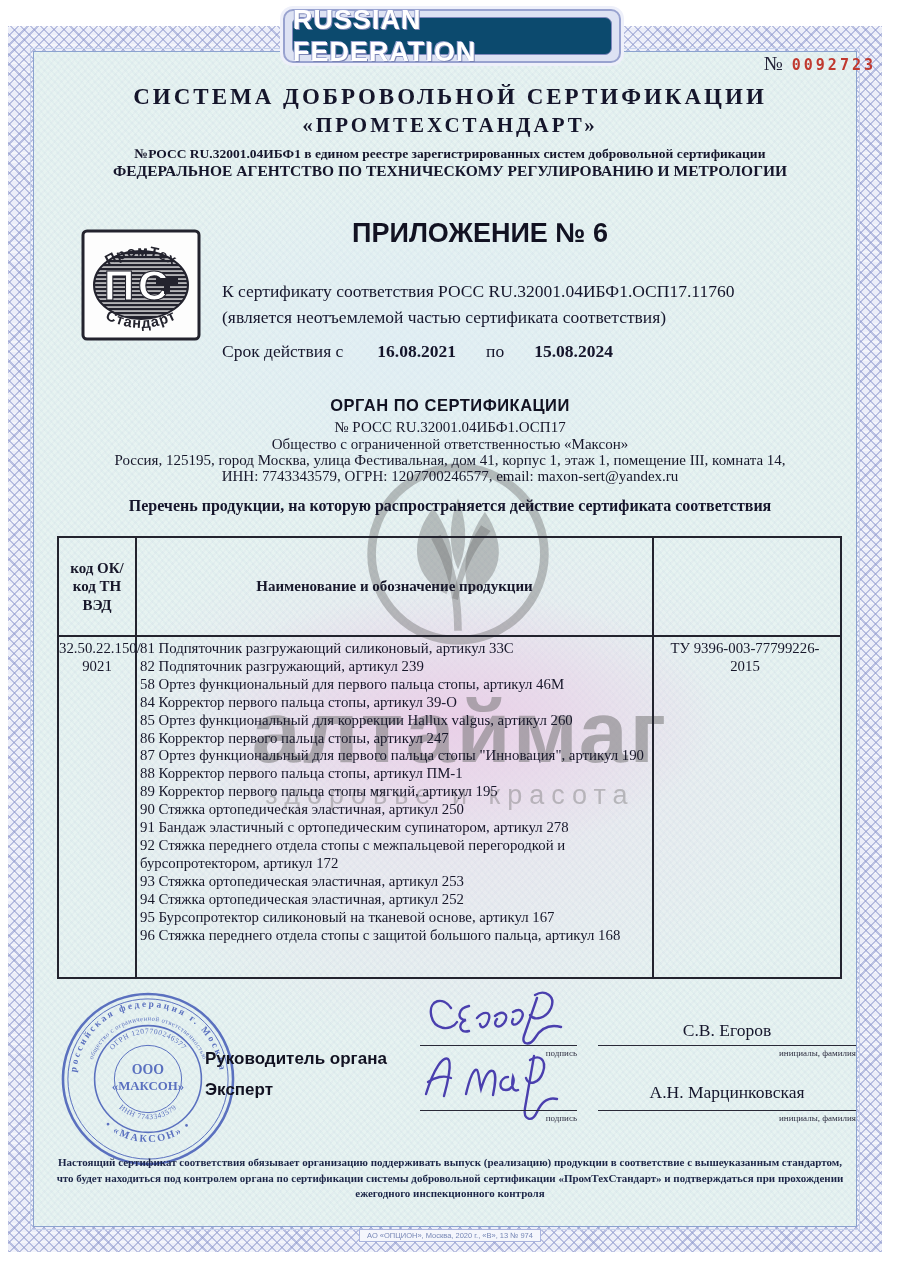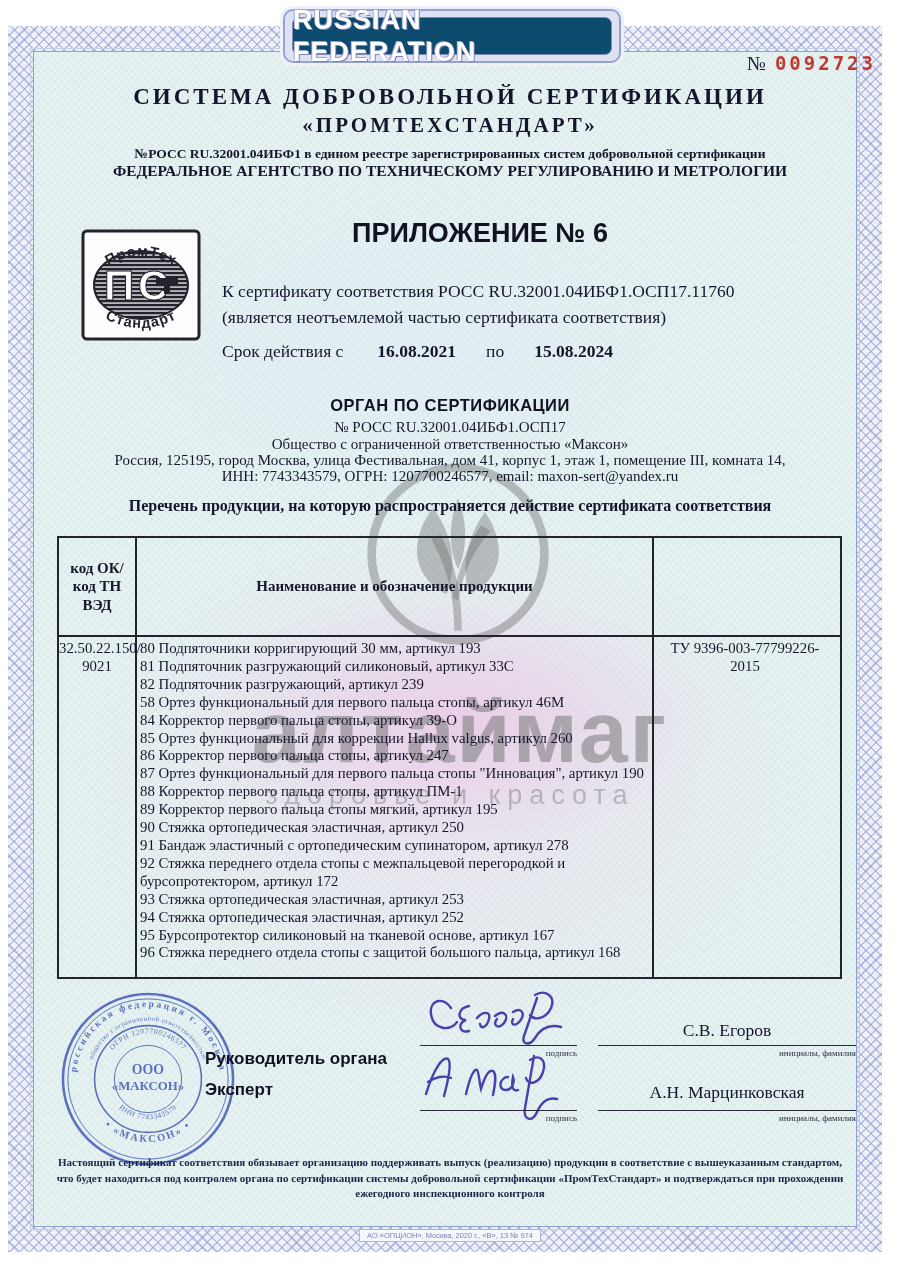--- a/index.html
+++ b/index.html
@@ -26,21 +26,21 @@
   
   .badge{left:283px;top:9px;width:334px;height:50px;border-radius:10px;
          background:#dde2f3;border:2px solid #98a2cf;box-shadow:0 0 0 3px #eef0fa;
          display:flex;align-items:center;justify-content:center;z-index:6;}
   .badge-inner{width:318px;height:36px;border-radius:7px;background:#0c4a6e;border:1px solid #7f89bd;
          display:flex;align-items:center;justify-content:center;}
   .badge-text{font-family:"Liberation Sans",sans-serif;font-weight:bold;font-size:27px;color:#ffffff;
          letter-spacing:1px;transform:scaleY(1.05);text-shadow:1px 1px 0 #7a84b4, -1px -1px 0 #9ba5d2;}
   
   .serial{left:560px;top:52px;width:316px;text-align:right;font-size:20px;letter-spacing:2px;color:#232338;z-index:5;}
-  .serial .digits{font-family:"DejaVu Sans Mono",monospace;color:#c0392f;font-weight:bold;letter-spacing:3px;font-size:19px;}
+  .serial .digits{font-family:"DejaVu Sans Mono",monospace;color:#c0392f;font-weight:bold;letter-spacing:3px;font-size:15px;}
   .title1{left:40px;top:84px;width:820px;text-align:center;font-weight:bold;font-size:23px;letter-spacing:3px;color:#15152b;z-index:5;}
   .title2{left:40px;top:113px;width:820px;text-align:center;font-weight:bold;font-size:21px;letter-spacing:3px;color:#15152b;z-index:5;}
   .registry{left:40px;top:146px;width:820px;text-align:center;font-weight:bold;font-size:13.5px;color:#15152b;z-index:5;}
   .agency{left:40px;top:162px;width:820px;text-align:center;font-weight:bold;font-size:15.5px;color:#15152b;z-index:5;}
   .appendix{left:100px;top:218px;width:760px;text-align:center;font-family:"Liberation Sans",sans-serif;
             font-weight:bold;font-size:27px;color:#121222;z-index:5;}
   .certline1{left:222px;top:281px;width:640px;font-size:17.5px;color:#15152b;z-index:5;}
   .certline2{left:222px;top:307px;width:640px;font-size:17.5px;color:#15152b;z-index:5;}
   .validity{left:222px;top:341px;width:640px;font-size:17.5px;color:#15152b;z-index:5;}
   .validity .date{font-weight:bold;}
@@ -171,21 +171,20 @@
     <div class="tr head">
       <div class="td c1 th">код ОК/код ТН ВЭД</div>
       <div class="td c2 th">Наименование и обозначение продукции</div>
     </div>
     <div class="tr body">
       <div class="td c1 code-cell">
         <div>32.50.22.150/</div>
         <div>9021</div>
       </div>
       <div class="td c2 items-cell">
-        <div>80 Подпяточники корригирующий 30 мм, артикул 193</div>
         <div>81 Подпяточник разгружающий силиконовый, артикул 33С</div>
         <div>82 Подпяточник разгружающий, артикул 239</div>
         <div>58 Ортез функциональный для первого пальца стопы, артикул 46М</div>
         <div>84 Корректор первого пальца стопы, артикул 39-О</div>
         <div>85 Ортез функциональный для коррекции Hallux valgus, артикул 260</div>
         <div>86 Корректор первого пальца стопы, артикул 247</div>
         <div>87 Ортез функциональный для первого пальца стопы "Инновация", артикул 190</div>
         <div>88 Корректор первого пальца стопы, артикул ПМ-1</div>
         <div>89 Корректор первого пальца стопы мягкий, артикул 195</div>
         <div>90 Стяжка ортопедическая эластичная, артикул 250</div>

